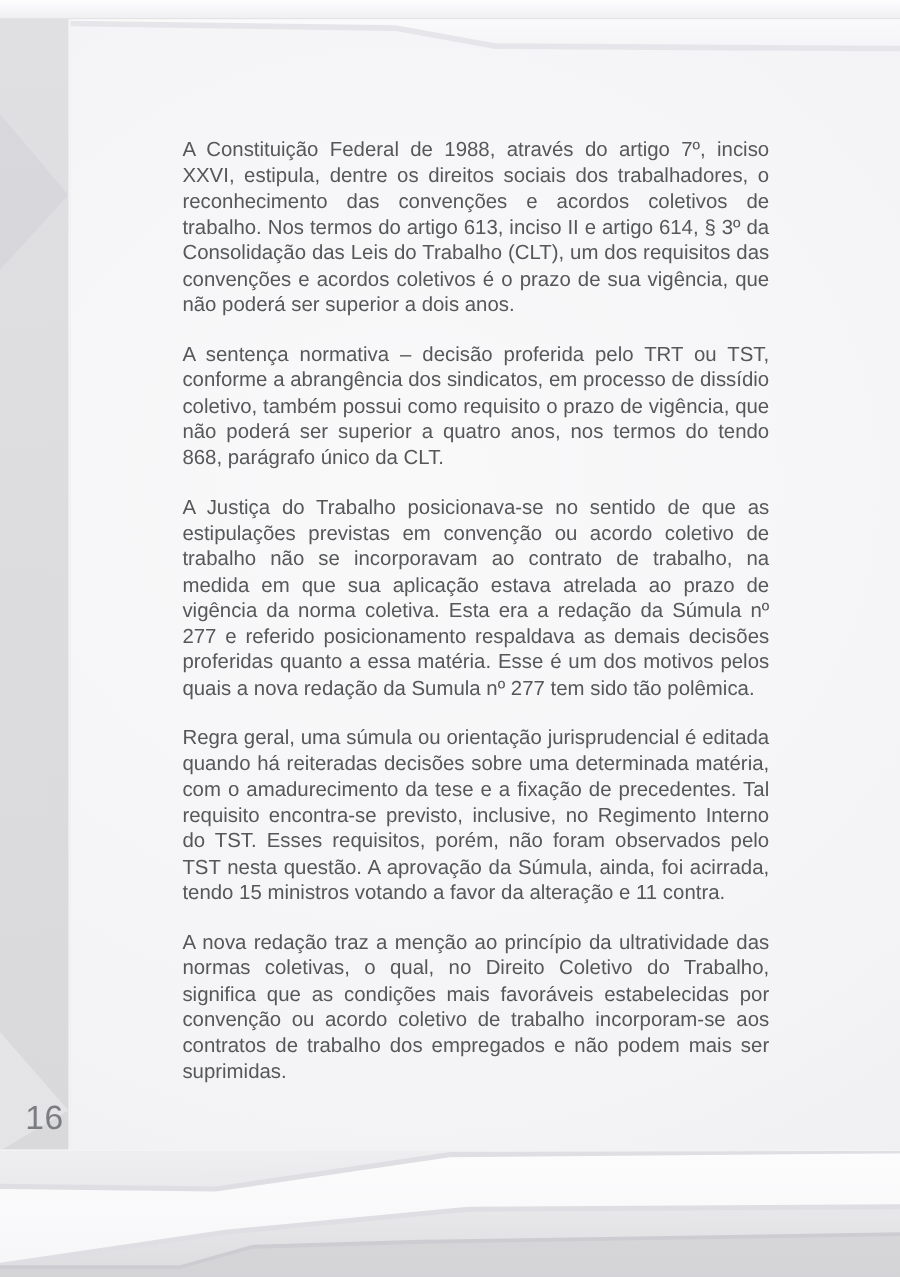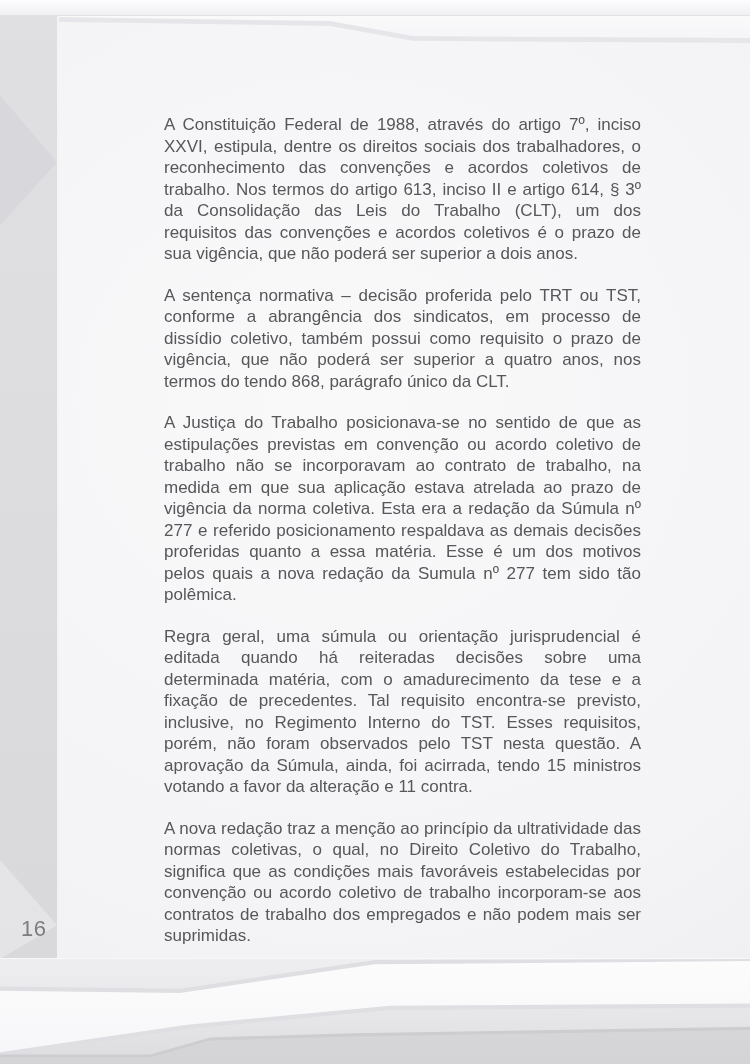--- a/index.html
+++ b/index.html
@@ -44,30 +44,30 @@
     background: rgba(120,120,130,0.06);
     clip-path: polygon(0 0, 100% 52%, 0 100%);
   }
   .sidebar-chevron-bottom {
     position: absolute; left: 0; top: 845px; width: 57px; height: 99px;
     background: rgba(255,255,255,0.30);
     clip-path: polygon(0 0, 100% 66%, 0 100%);
   }
   .page-number {
     position: absolute; left: 21px; top: 901px;
-    font-size: 22px; color: #7c7d80; letter-spacing: 0.5px;
+    font-size: 28px; color: #7c7d80; letter-spacing: 0.5px;
   }
 
   
   .content {
     position: absolute; left: 148px; top: 114px; width: 493px;
     z-index: 3;
   }
   .content p {
-    margin: 0 0 20px 16px;
+    margin: 0 0 20px 4px;
     font-size: 17px;
     line-height: 21.5px;
     text-align: justify;
     color: #565759;
     hyphens: none;
   }
 
   
   .footer {
     position: absolute; left: 0; top: 958px; width: 750px; height: 106px;

